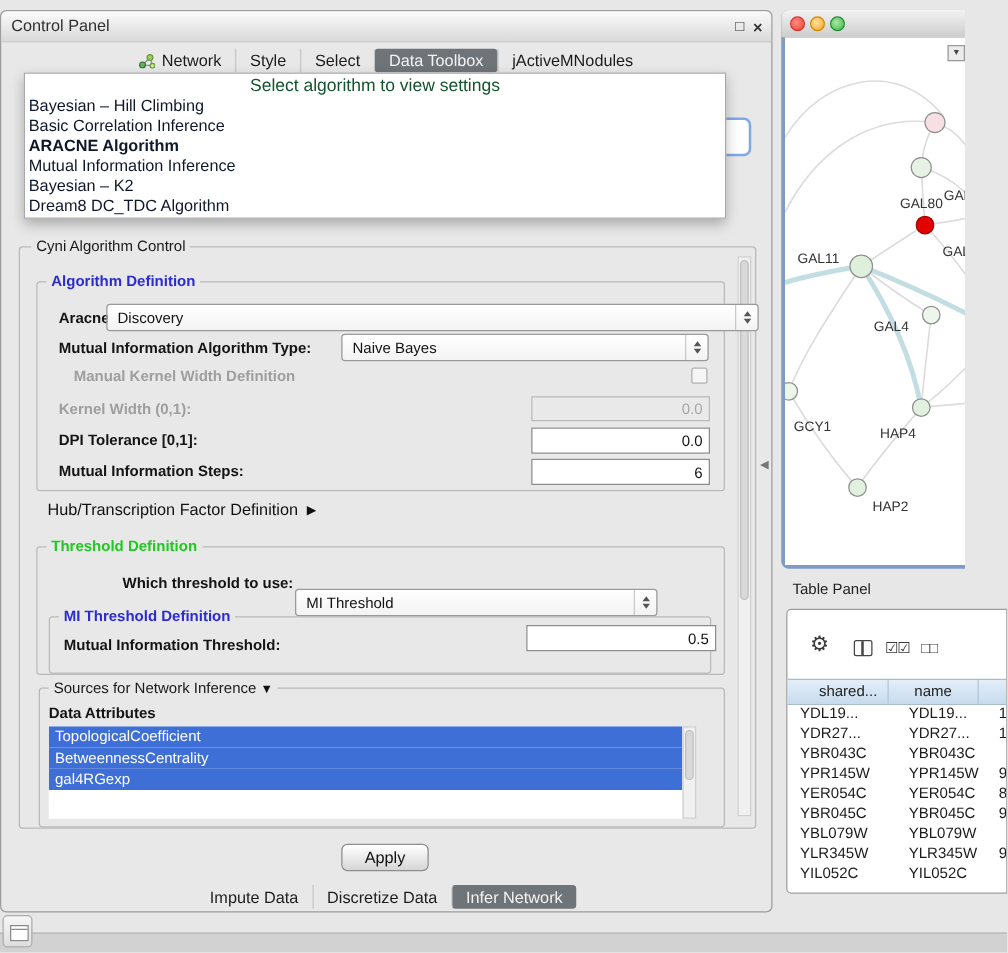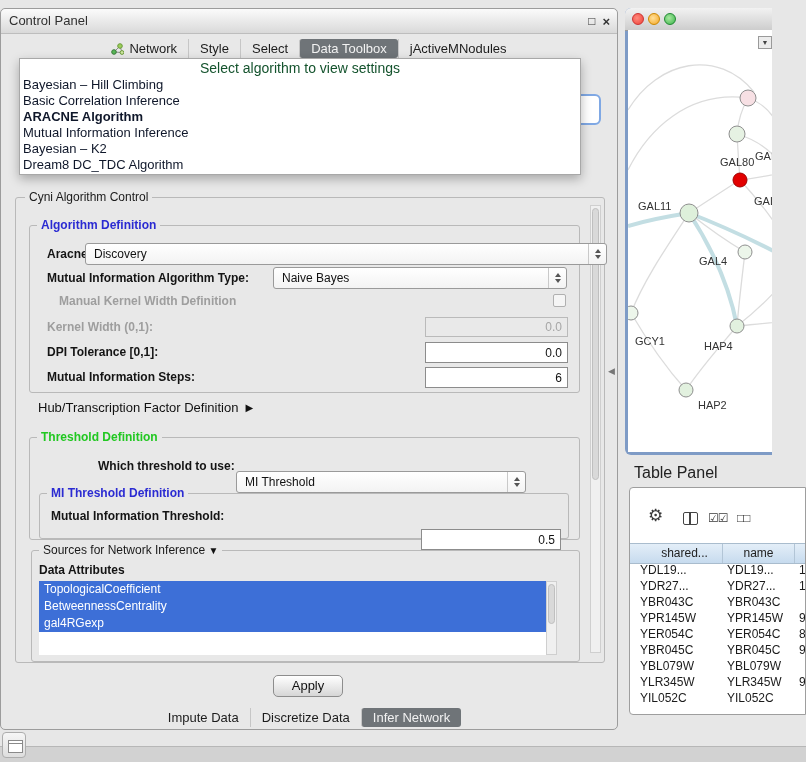--- a/index.html
+++ b/index.html
@@ -76,21 +76,21 @@
   .light.red{left:7px;background:radial-gradient(circle at 4px 4px,#ff8a7e,#ef4136);border:1px solid #c33;}
   .light.yellow{left:23px;background:radial-gradient(circle at 4px 4px,#ffe09a,#f5a623);border:1px solid #c80;}
   .light.green{left:39px;background:radial-gradient(circle at 4px 4px,#a9e8a0,#39b54a);border:1px solid #283;}
   .net-canvas{position:absolute;left:3px;top:22px;right:0;bottom:3px;background:#fff;overflow:hidden;}
   #net-svg{display:block;}
   #net-svg text{font-family:"Liberation Sans",sans-serif;}
   .birdseye{position:absolute;top:6px;right:0;width:14px;height:13px;background:#ececec;border:1px solid #9a9a9a;
     font-size:7px;color:#444;text-align:center;line-height:12px;box-sizing:border-box;}
 
   
-  #table-panel-label{position:absolute;left:634px;top:464px;font-size:16px;color:#222;}
+  #table-panel-label{position:absolute;left:634px;top:464px;font-size:12px;color:#222;}
   #table-panel{position:absolute;left:629px;top:487px;width:177px;height:228px;background:#fff;
     border:1px solid #9e9e9e;border-radius:4px 0 0 4px;overflow:hidden;box-sizing:border-box;}
   .tp-icon{position:absolute;color:#3a3a3a;}
   .gear-i{left:18px;top:17px;font-size:17px;}
   .cols-i{left:53px;top:24px;width:15px;height:13px;border:1.5px solid #444;border-radius:2px;box-sizing:border-box;}
   .cols-i::after{content:"";position:absolute;left:5px;top:0;bottom:0;width:1.5px;background:#444;}
   .checks-i{left:78px;top:23px;font-size:12px;letter-spacing:-1px;}
   .boxes-i{left:107px;top:23px;font-size:12px;letter-spacing:-1px;}
   #tp-header{position:absolute;left:0;top:55px;right:0;height:19px;background:linear-gradient(#e3eef8,#c7dbee);
     border-top:1px solid #a9bccd;border-bottom:1px solid #a9bccd;display:flex;}
@@ -219,21 +219,21 @@
       <span class="carr">
           <span class="tri-up"></span>
           <span class="tri-dn"></span>
         </span>
     </div>
 
     <span class="gtitle t-blue" style="left:46px;top:477px;">MI Threshold Definition</span>
     <div class="group" style="left:38px;top:484px;width:528px;height:44px;"></div>
 
     <span class="lbl" style="left:50px;top:497px;line-height:21px;">Mutual Information Threshold:</span>
-    <input class="field" style="left: 420px; top: 520px; width: 140px; text-align: right;" readonly="" value="0.5">
+    <input class="field" style="left: 420px; top: 491px; width: 152px; text-align: right;" readonly="" value="0.5">
 
     <span class="gtitle t-black" style="left:38px;top:534px;">
       <span>Sources for Network Inference</span>
       <span class="tri-glyph">▼</span>
     </span>
     <div class="group" style="left:30px;top:541px;width:547px;height:110px;"></div>
 
     <span class="lbl" style="left:38px;top:553px;line-height:16px;">Data Attributes</span>
     <div id="attr-list">
         <div class="attr-row">TopologicalCoefficient</div>
@@ -309,21 +309,21 @@
 
   <div id="splitter-arrow">◀</div>
 
   <div id="table-panel-label">Table Panel</div>
   <div id="table-panel">
     <span class="tp-icon gear-i">⚙</span>
     <span class="tp-icon cols-i"></span>
     <span class="tp-icon checks-i">☑☑</span>
     <span class="tp-icon boxes-i">□□</span>
     <div id="tp-header">
-        <div class="tp-hcell" style="width: 93px; padding-left: 17px;">shared...</div>
+        <div class="tp-hcell" style="width: 81px; padding-left: 17px;">shared...</div>
         <div class="tp-hcell" style="width: 72px;">name</div>
         <div class="tp-hcell" style="width: 30px;"></div>
       </div>
     <div id="tp-rows">
         <div class="tp-row">
           <div class="tp-cell" style="width: 87px;">YDL19...</div>
           <div class="tp-cell" style="width: 72px;">YDL19...</div>
           <div class="tp-cell" style="width: 30px;">13</div>
         </div>
         <div class="tp-row">

